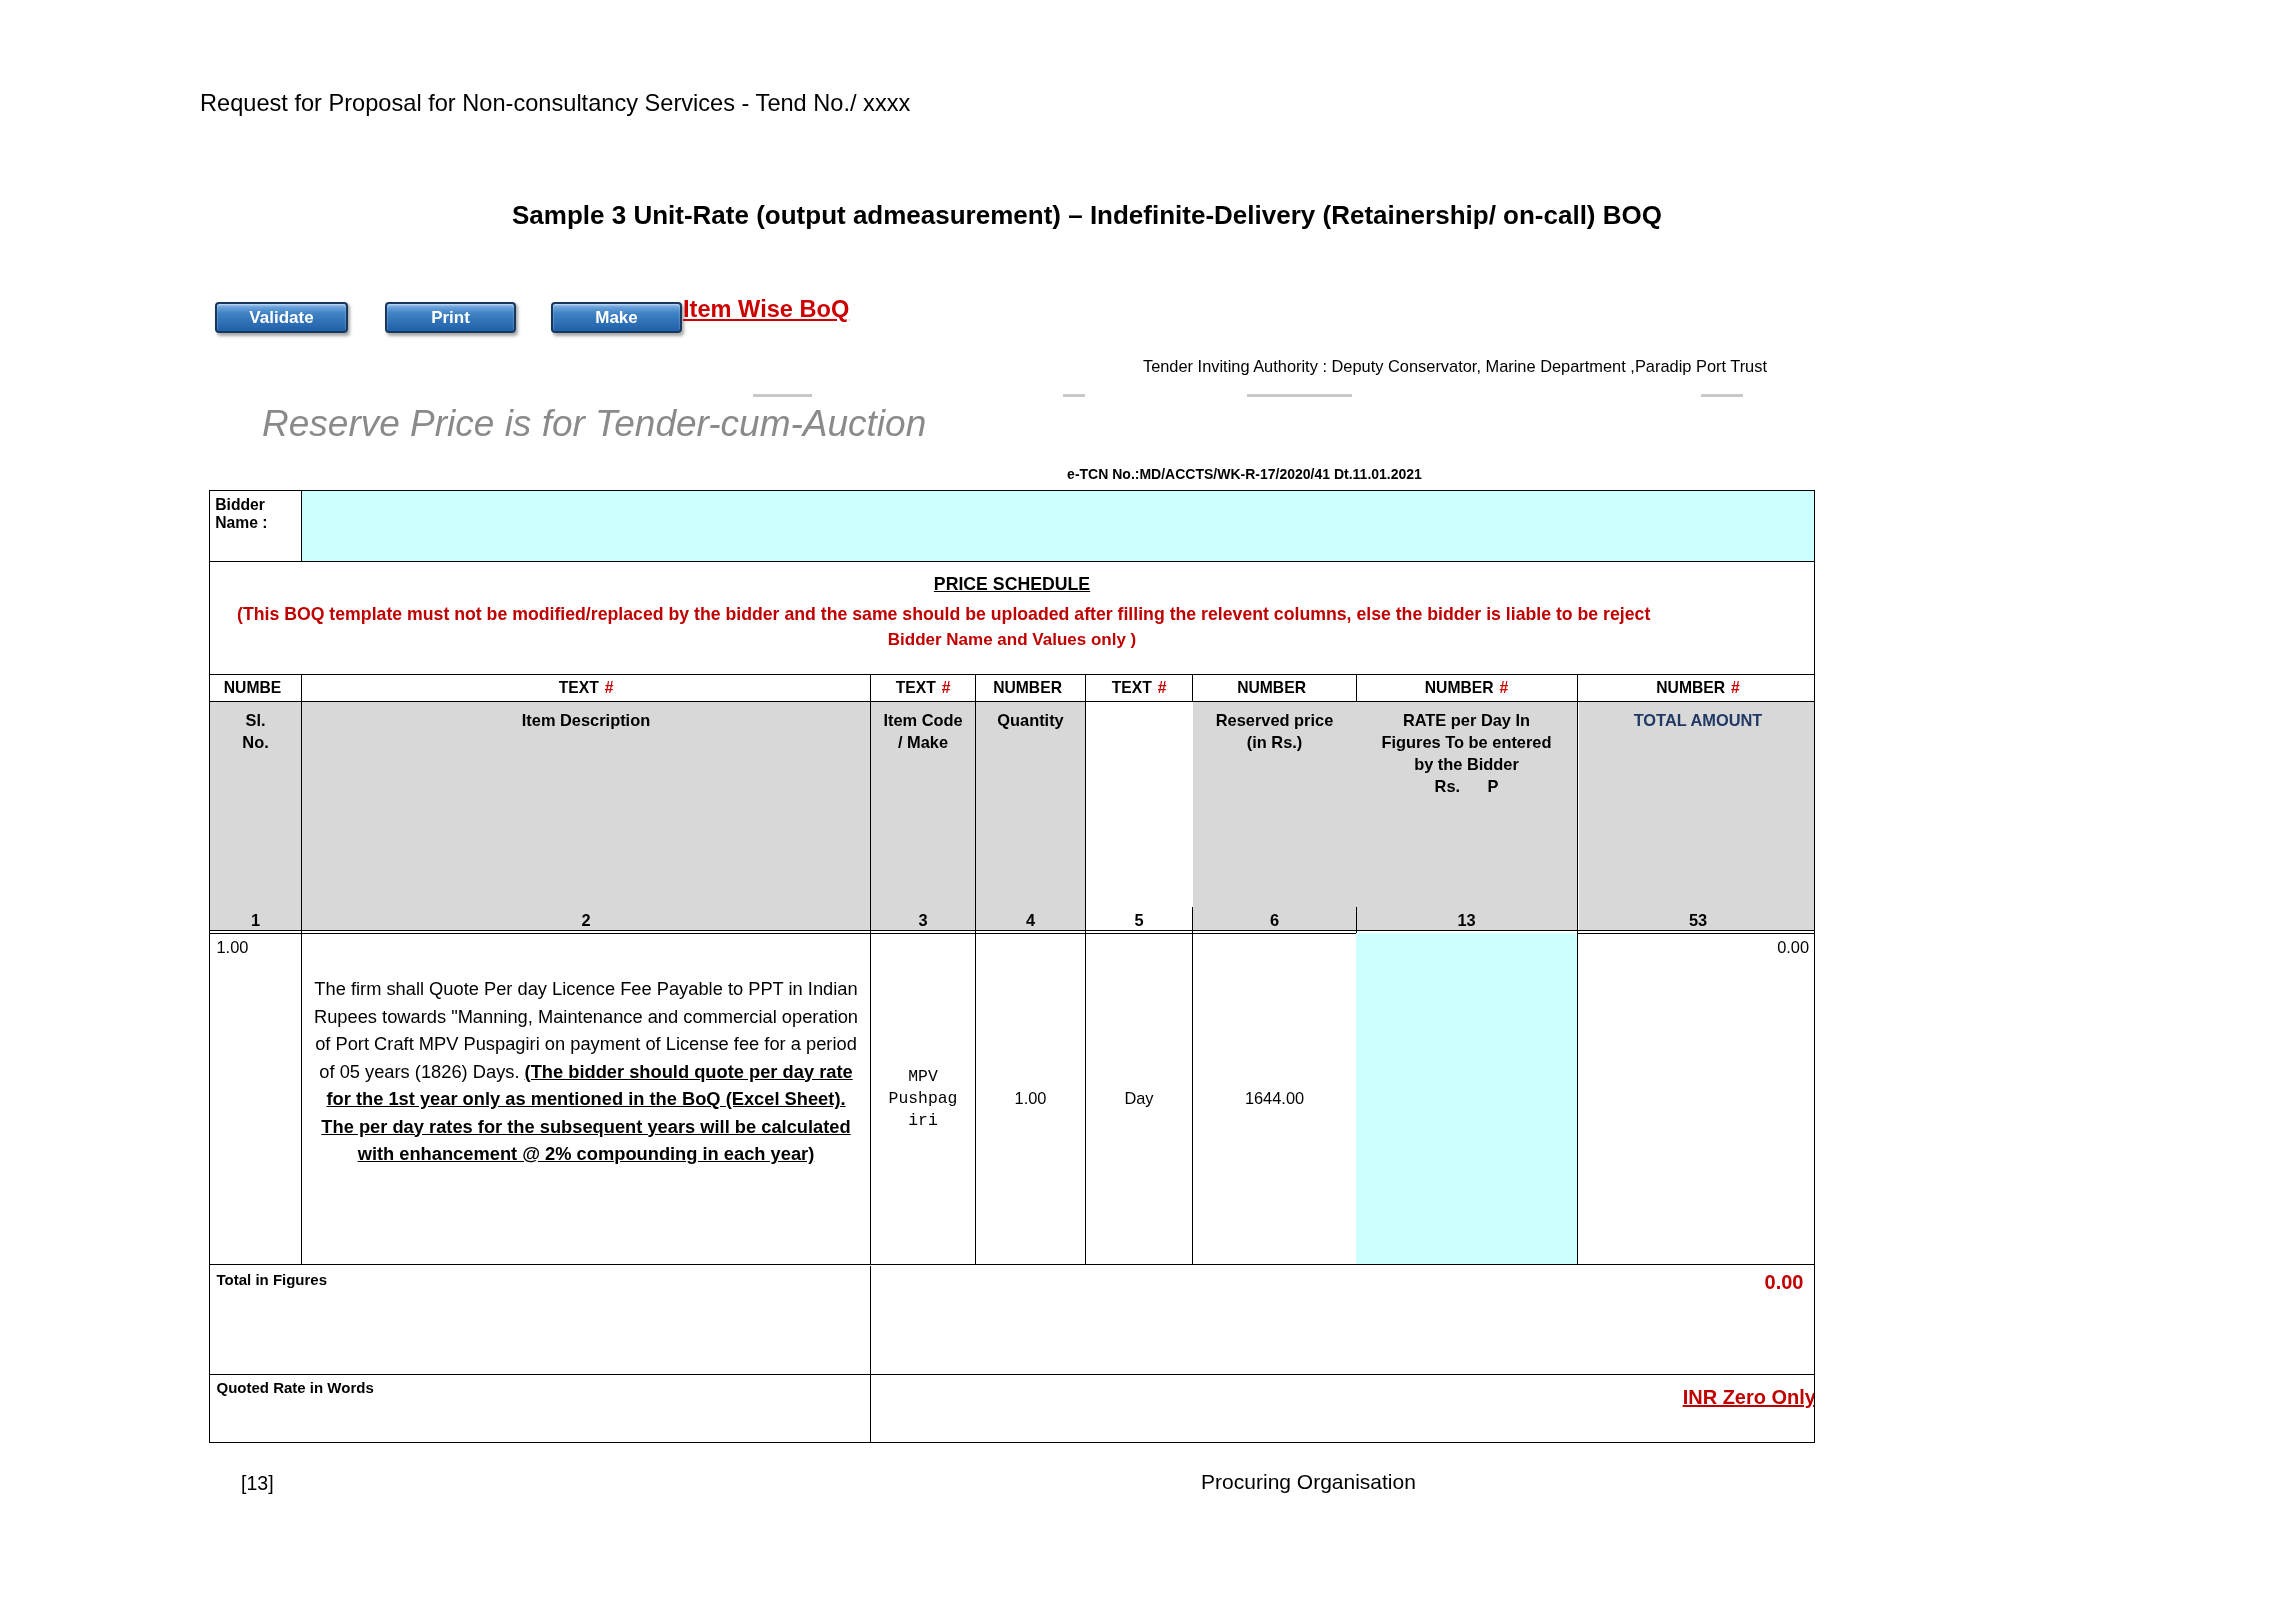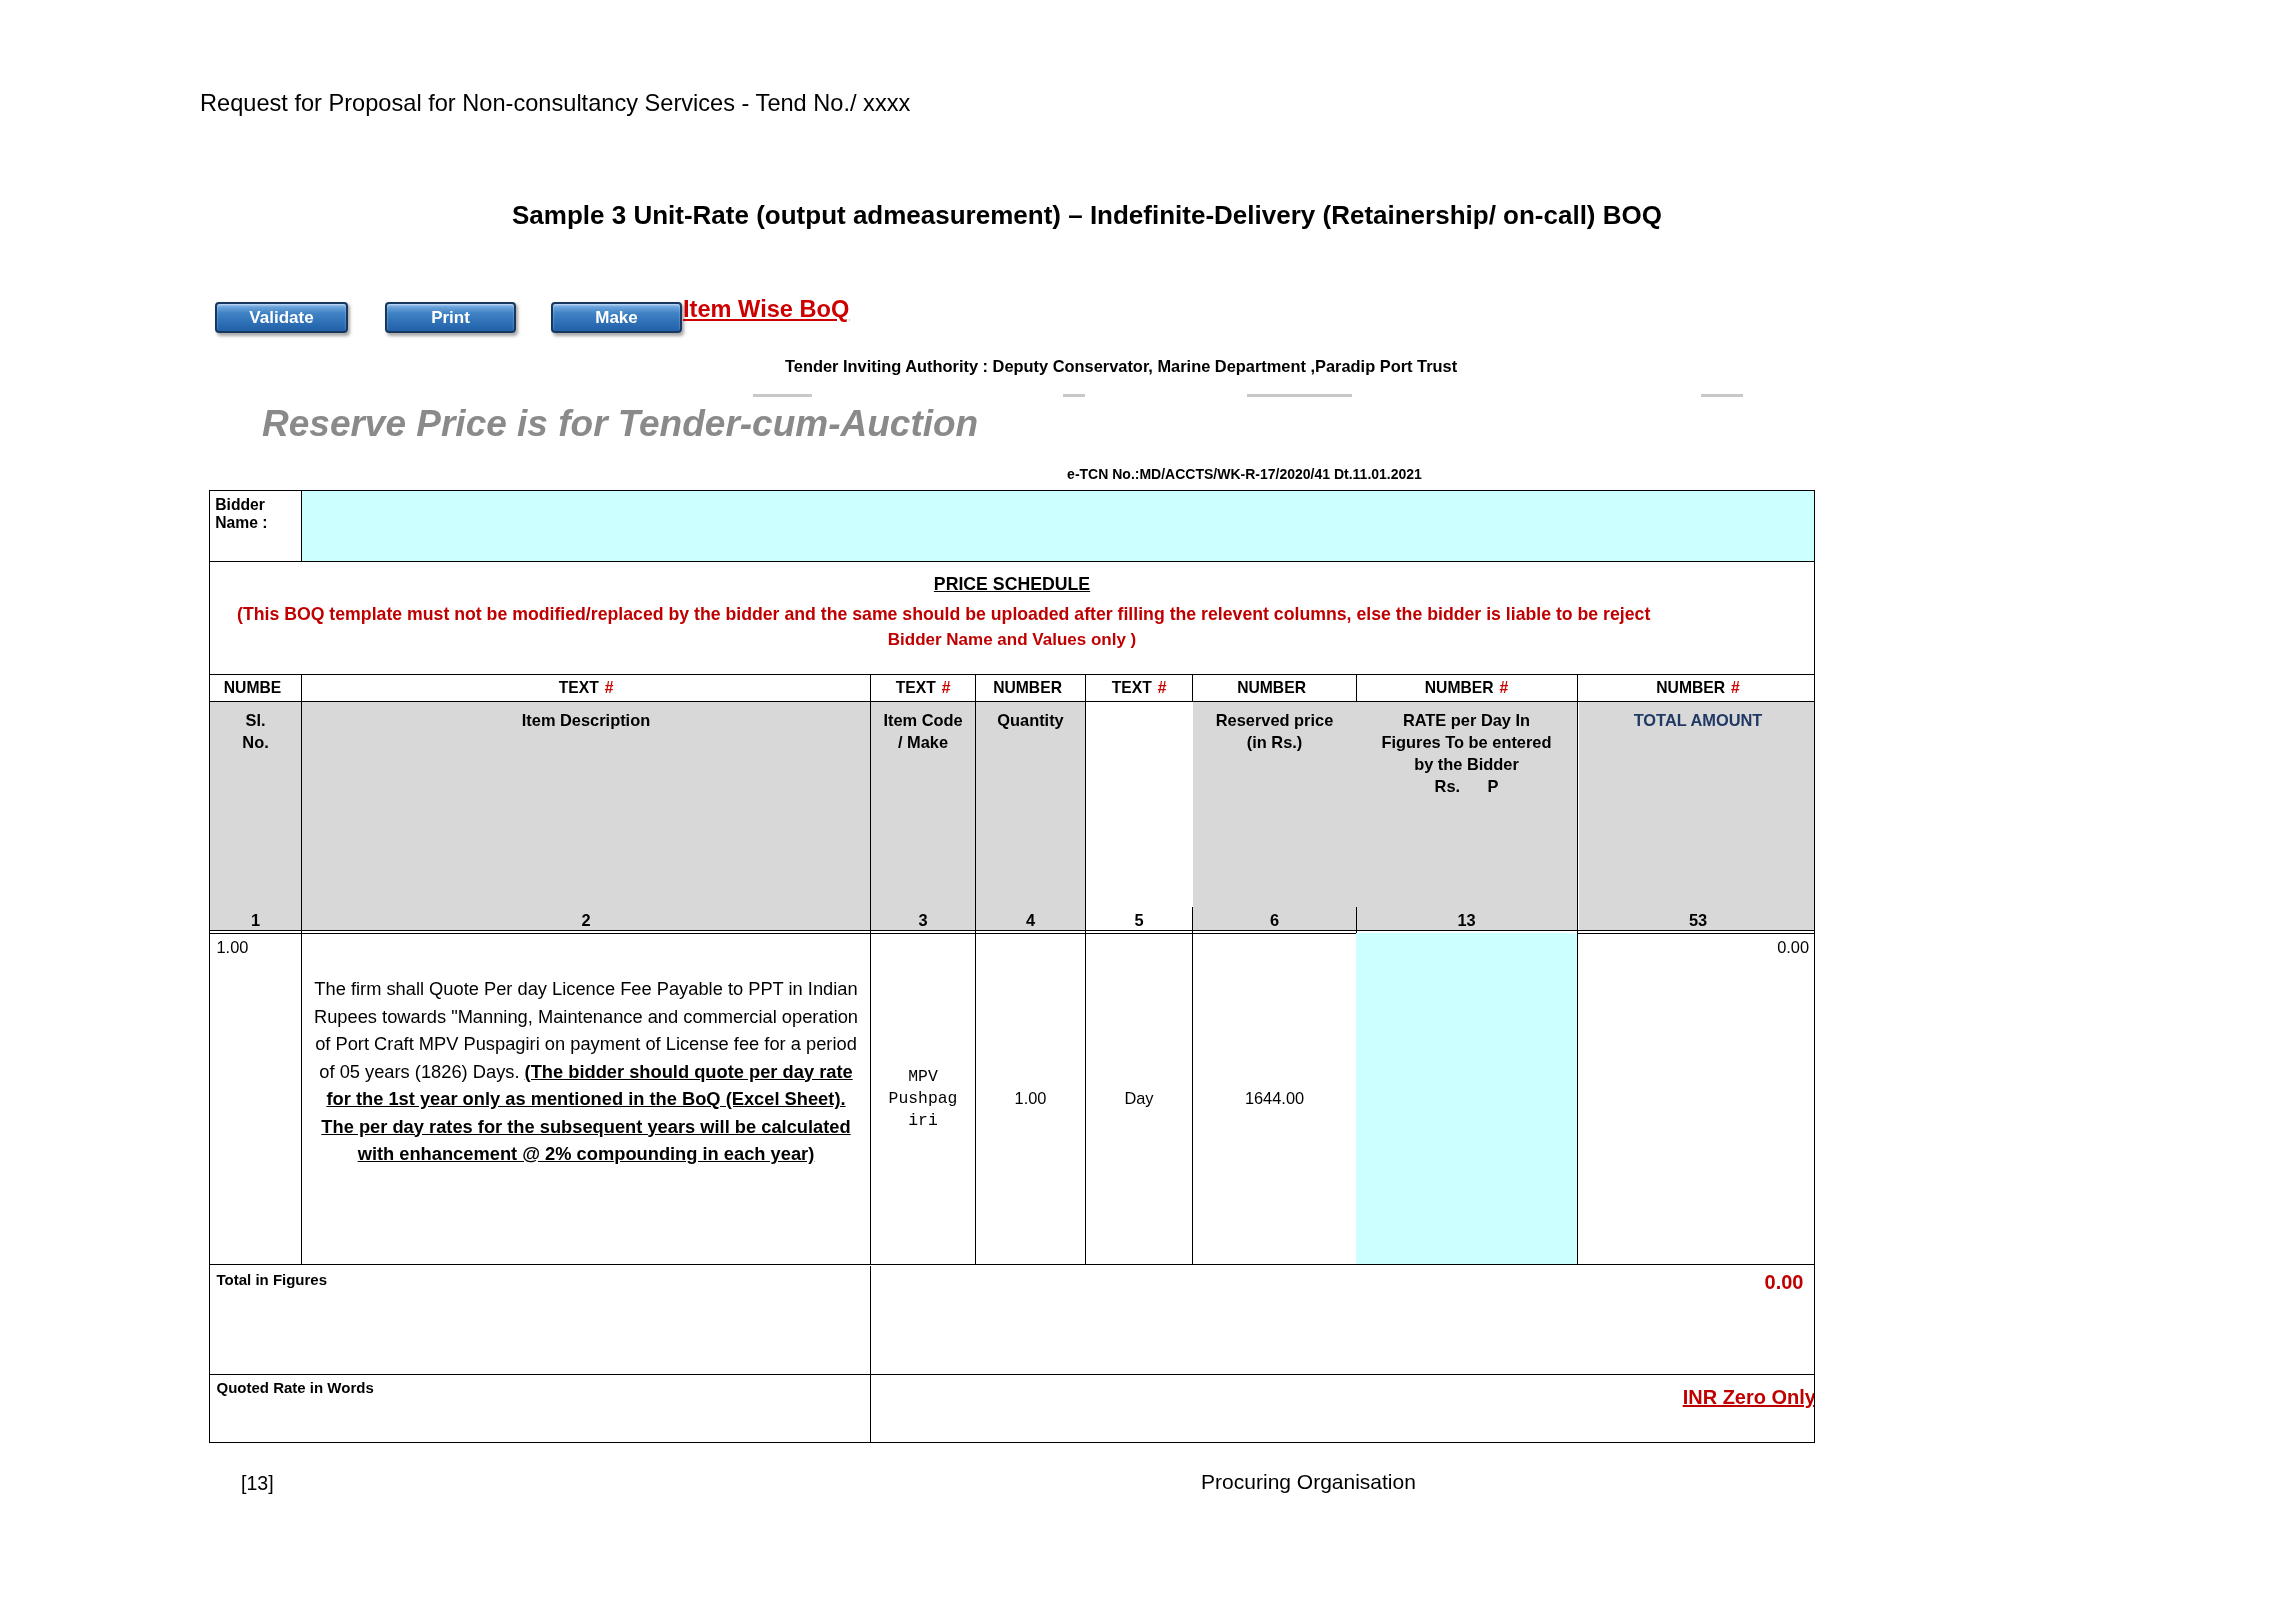--- a/index.html
+++ b/index.html
@@ -22,24 +22,24 @@
     background: linear-gradient(180deg, #7FB2E5 0%, #3F82C4 35%, #1F5FA8 100%);
     color: #fff; font-weight: bold; font-size: 17px;
     display: flex; align-items: center; justify-content: center;
     box-shadow: inset 0 1.3px 2px rgba(255,255,255,.55), 2px 2.6px 3.3px rgba(0,0,0,.35);
     cursor: pointer;
   }
   .itemwise {
     left: 683px; top: 296px; font-size: 23.6px; font-weight: bold;
     color: #CC0000; text-decoration: underline; white-space: nowrap;
   }
-  .authority { left: 785px; top: 357px; width: 982px; text-align: left; font-size: 16.4px; font-weight: bold; white-space: nowrap; }
+  .authority { left: 785px; top: 357px; width: 982px; text-align: right; font-size: 16.4px; font-weight: normal; white-space: nowrap; }
   .artifact { position: absolute; height: 3.3px; background: #9a9a9a; opacity: .55; }
   .watermark {
-    left: 262px; top: 403px; font-size: 37px; font-weight: bold; font-style: italic;
+    left: 262px; top: 403px; font-size: 37px; font-weight: normal; font-style: italic;
     color: #8a8a8a; white-space: nowrap; letter-spacing: 0px;
   }
   .etcn { left: 950px; top: 466px; width: 589px; text-align: center; font-size: 14px; font-weight: bold; white-space: nowrap; }
 
   .sheet { position: absolute; left: 209px; top: 490px; width: 1606px; height: 953px; border: 1.3px solid #000; background: #fff; }
   .row { position: absolute; left: 0; width: 100%; border-bottom: 1.3px solid #000; overflow: hidden; }
   .row.last { border-bottom: none; }
   .cell { position: absolute; top: 0; height: 100%; border-right: 1.3px solid #000; overflow: hidden; }
   .cell.noline { border-right: none; }
   .cyan { background: #CCFFFF; }

